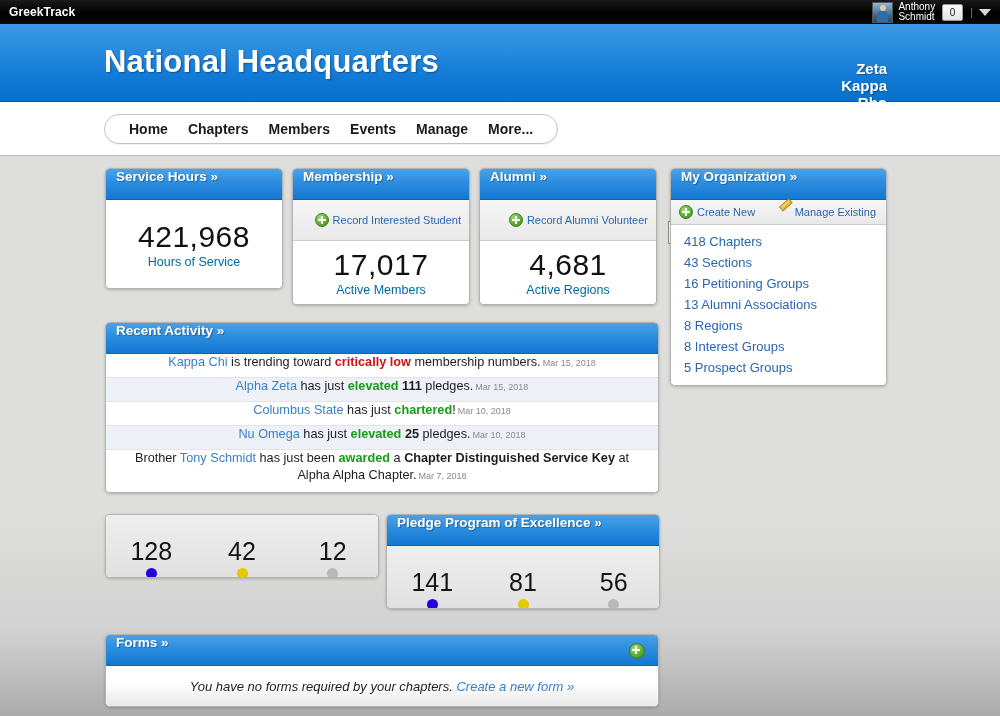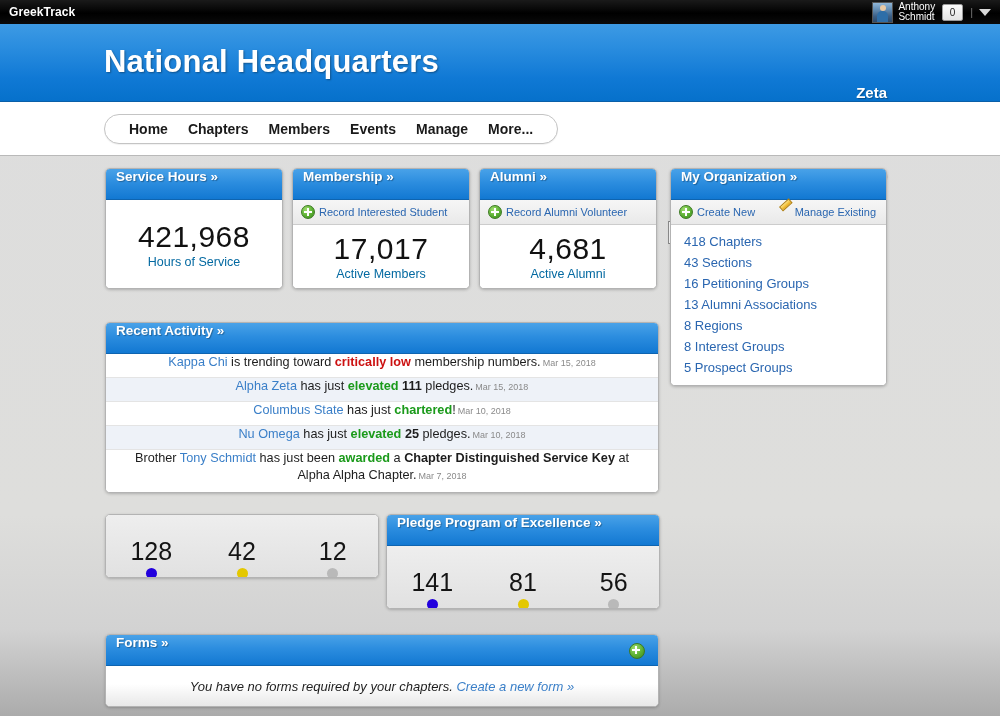--- a/index.html
+++ b/index.html
@@ -79,21 +79,21 @@
     color: #ffffff; font-size: 31px; font-weight: bold;
     text-shadow: 1px 1px 2px rgba(0,0,0,.35);
     letter-spacing: .2px;
   }
   .org-name {
     position: absolute; right: 113px; top: 36px;
     color: #ffffff; font-size: 15px; font-weight: bold;
     line-height: 17px; text-align: right;
     text-shadow: 1px 1px 1px rgba(0,0,0,.3);
   }
-  .org-name span { display: block; margin-top: 24px; }
+  .org-name span { display: block; }
 
   
   .navstrip {
     position: absolute; top: 102px; left: 0;
     width: 1000px; height: 53px;
     background: #ffffff;
     border-bottom: 1px solid #b9b9b9;
   }
   .navpill {
     position: absolute; left: 104px; top: 12px;
@@ -137,21 +137,21 @@
     position: relative;
   }
   .panel-head .t {
     color: #ffffff; font-size: 13.5px; font-weight: bold;
     text-shadow: 1px 1px 1px rgba(0,0,0,.3);
   }
   .subbar {
     height: 24px;
     background: linear-gradient(to bottom, #f6f6f6, #e9e9e9);
     border-bottom: 1px solid #cccccc;
-    display: flex; align-items: center; padding: 0 8px;
+    display: flex; align-items: center; padding: 8px 8px; justify-content: flex-end;
   }
   .subact {
     display: flex; align-items: center;
     font-size: 11px; color: #2a66b0; cursor: pointer;
   }
   .ic-plus {
     display: inline-block; width: 12px; height: 12px; border-radius: 50%;
     background: radial-gradient(circle at 35% 28%, #9fdd6e 0%, #5cb033 55%, #3c8a20 100%);
     border: 1px solid #3c7a22; margin-right: 4px; position: relative;
   }
@@ -302,21 +302,21 @@
       <div class="t">Alumni »</div>
     </div>
     <div class="subbar">
       <div class="subact">
         <span class="ic-plus"></span>
         <span>Record Alumni Volunteer</span>
       </div>
     </div>
     <div class="stat-body" style="height:63px;">
       <div class="stat-num">4,681</div>
-      <div class="stat-label">Active Alumni</div>
+      <div class="stat-label">Active Regions</div>
     </div>
   </div>
 
   <div class="panel" style="left:670px; top:168px; width:215px;">
     <div class="panel-head">
       <div class="t">My Organization »</div>
     </div>
     <div class="subbar" style="justify-content:space-between; padding:0 10px 0 8px;">
       <div class="subact">
         <span class="ic-plus"></span>

